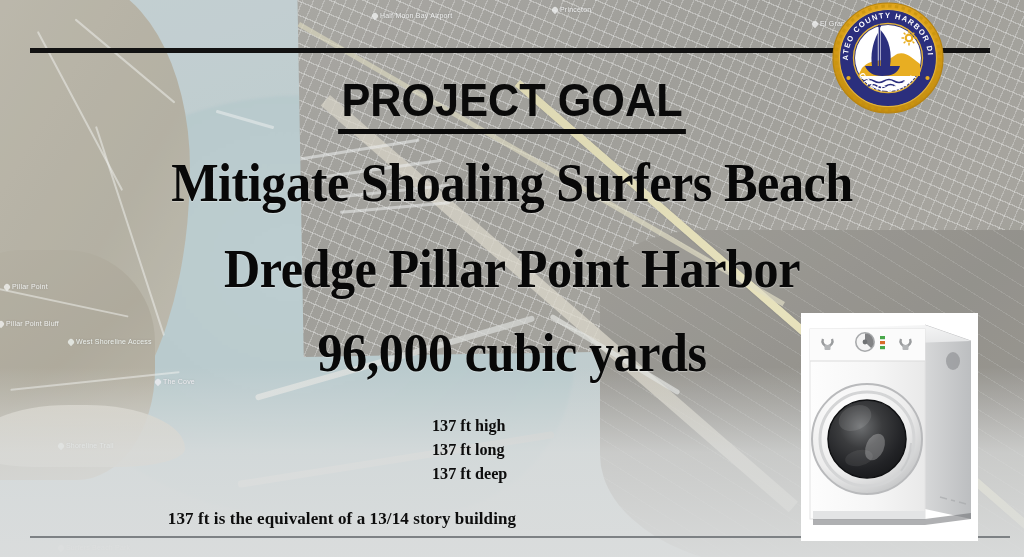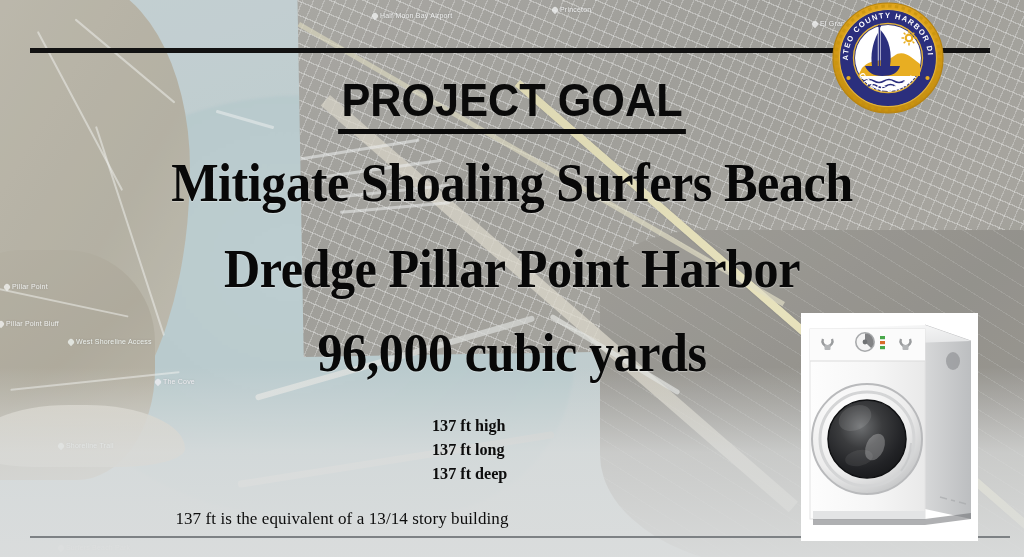--- a/index.html
+++ b/index.html
@@ -165,21 +165,21 @@
   .l3{top:322px;font-size:54px;letter-spacing:-.5px;}
 
   .dims{
     position:absolute;left:432px;top:414px;z-index:10;
     font-family:"Liberation Serif",serif;font-weight:bold;font-size:17px;
     color:#0d0d0d;line-height:1.42;text-align:left;
     transform:scaleX(.95);transform-origin:left center;
   }
   .equiv{
     position:absolute;left:0;right:0;top:509px;text-align:center;z-index:10;
-    font-family:"Liberation Serif",serif;font-weight:normal;font-size:17px;
+    font-family:"Liberation Serif",serif;font-weight:bold;font-size:17px;
     color:#0d0d0d;letter-spacing:.1px;
     
     padding-right:340px;
   }
 </style>
 </head>
 <body>
 
 <div id="slide">
 

